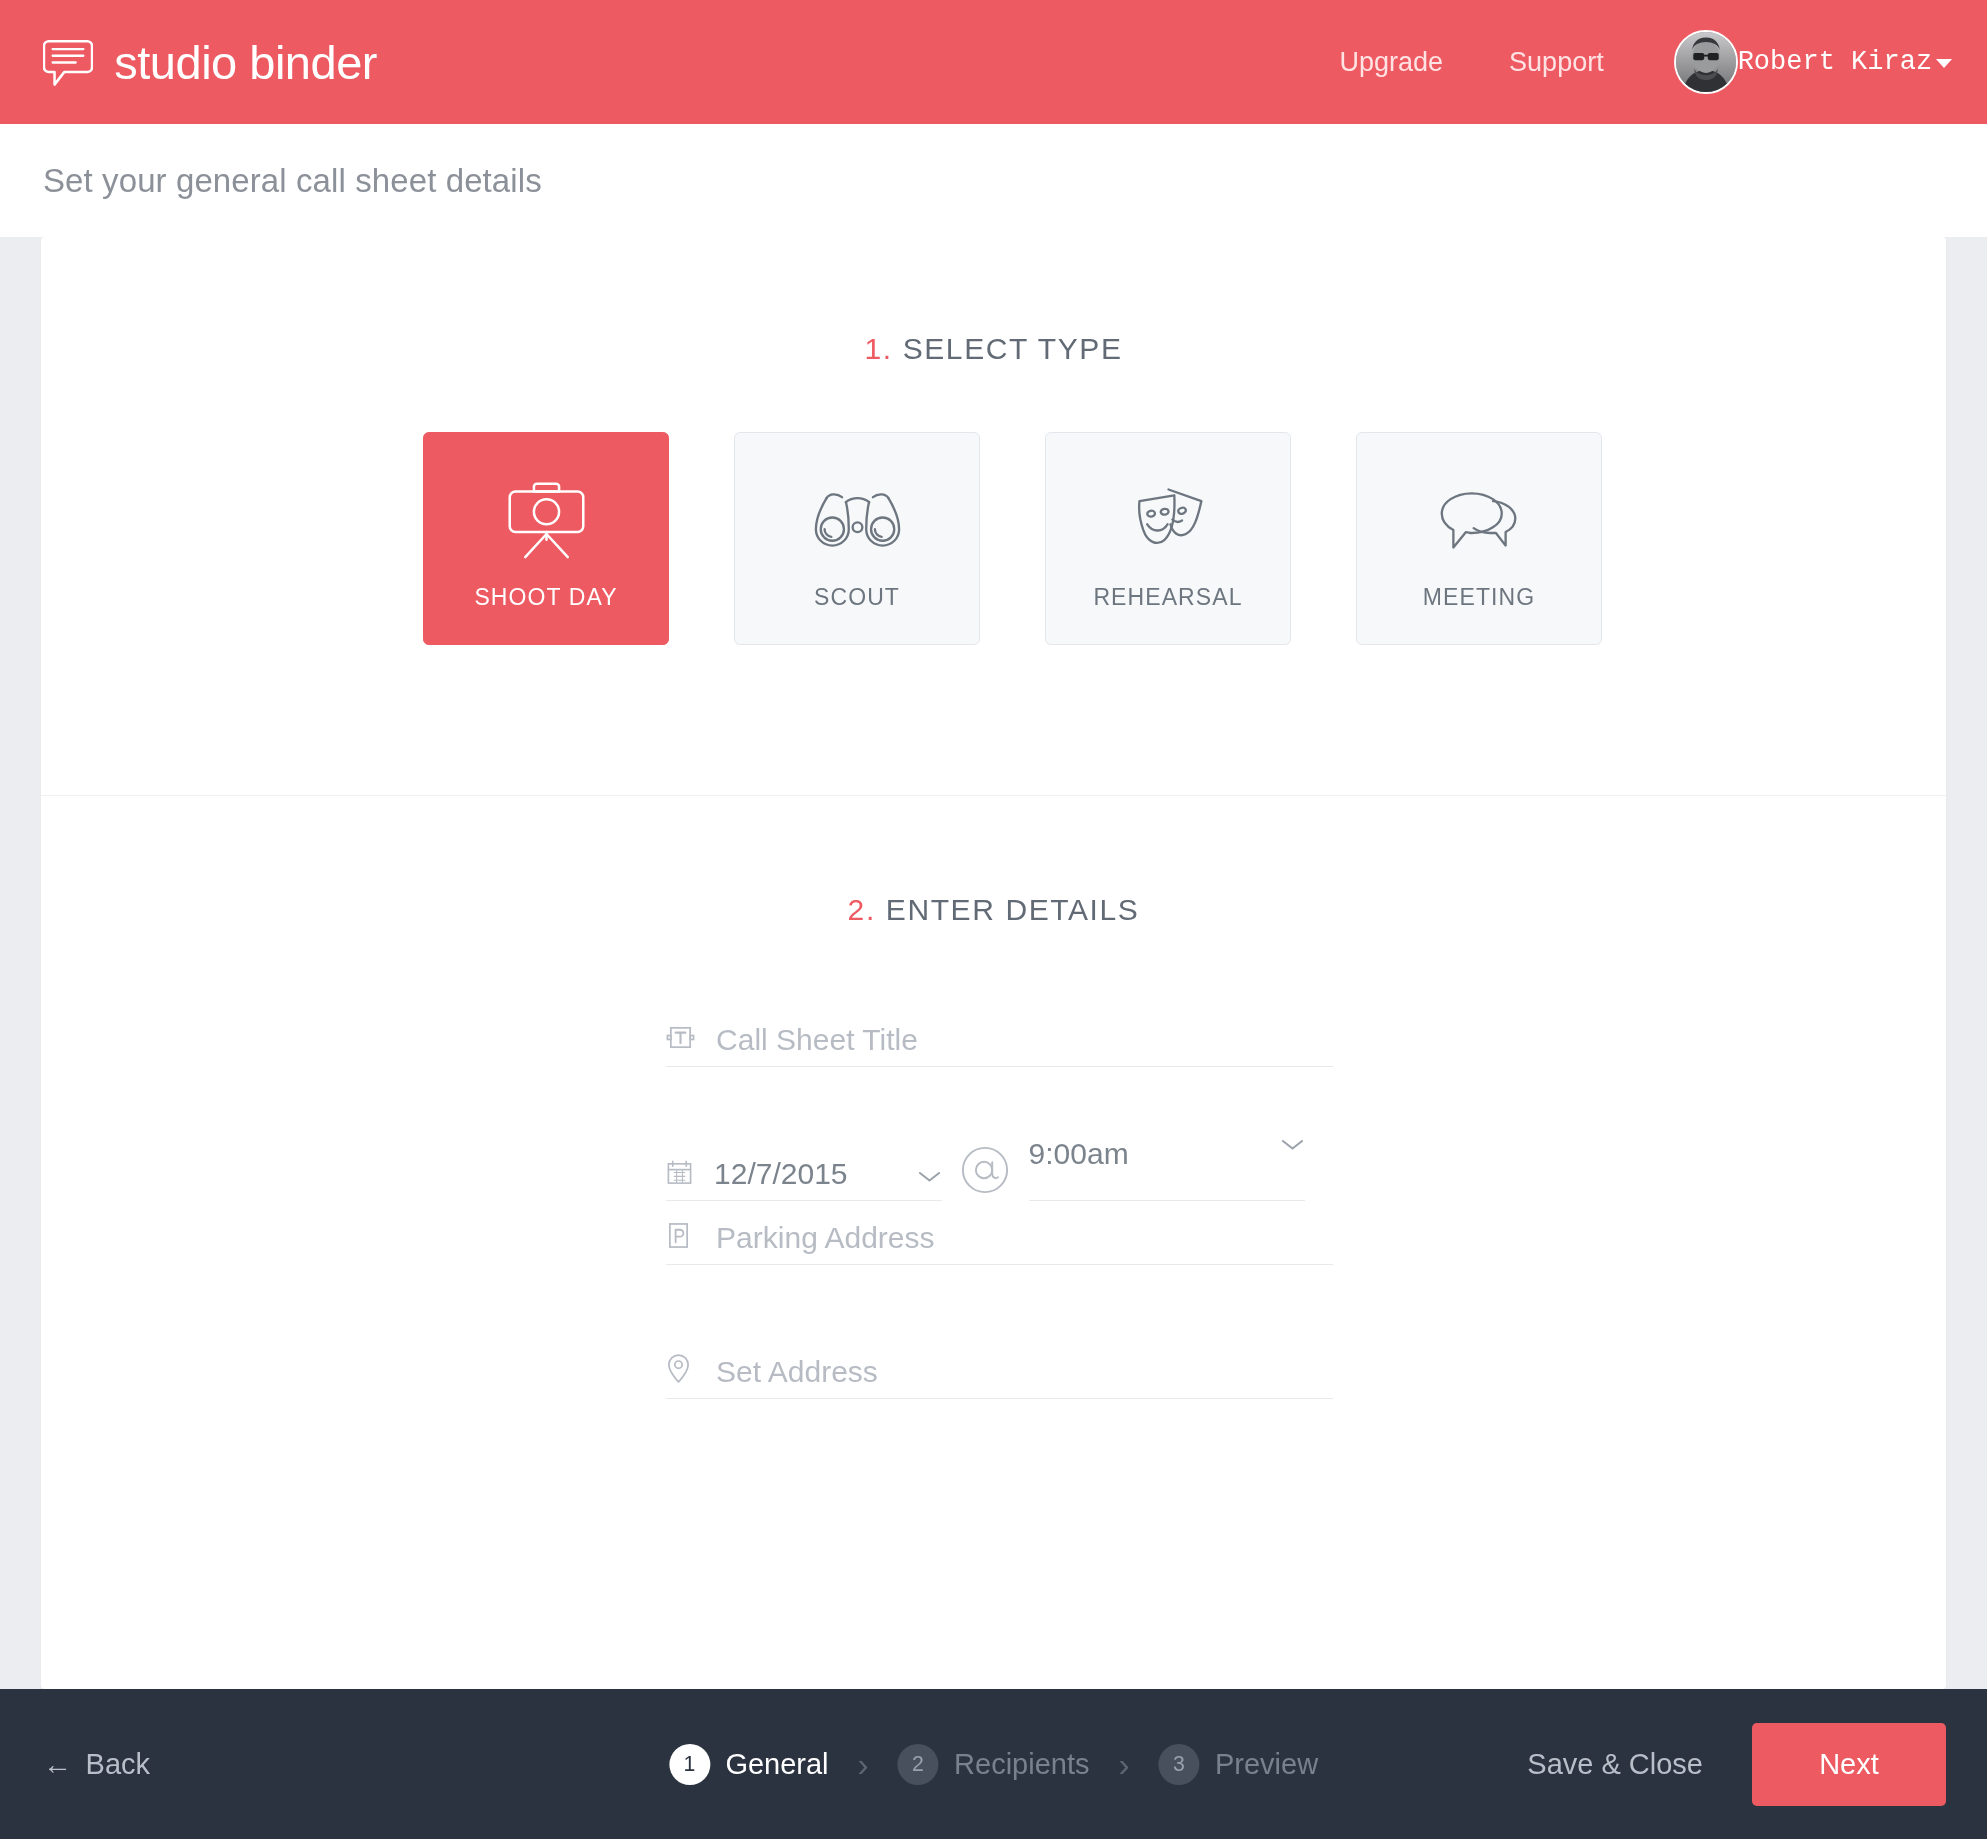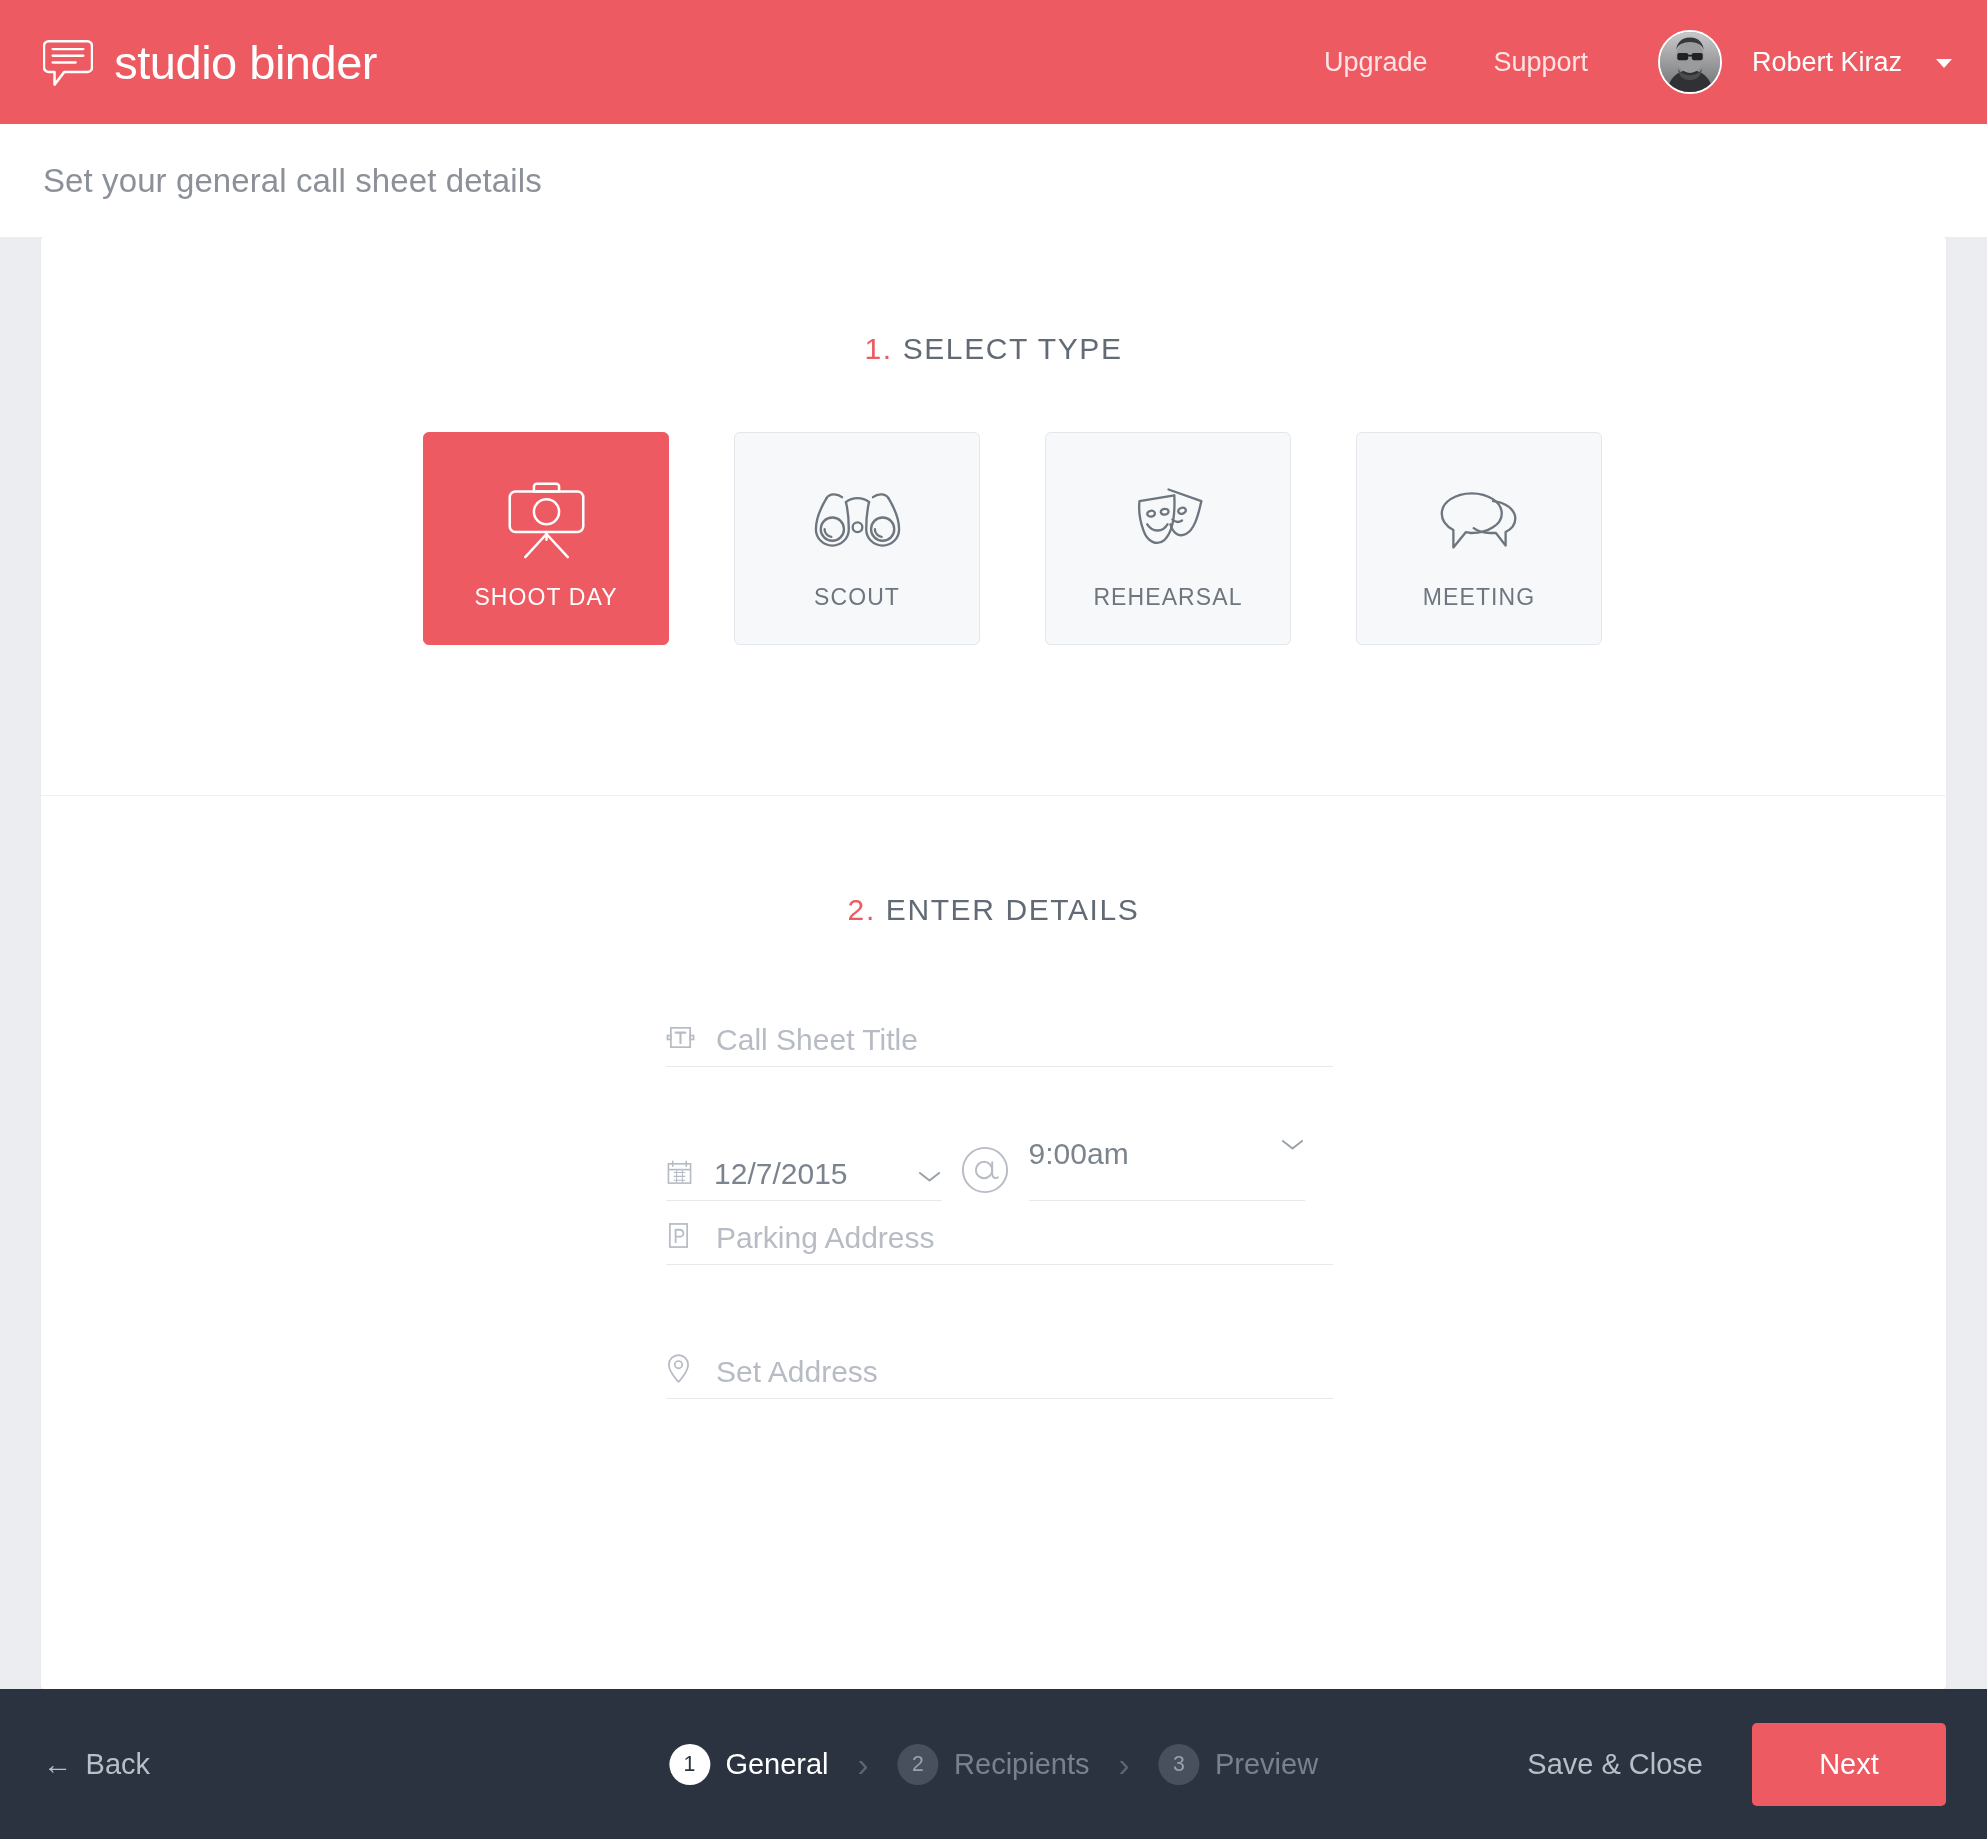--- a/index.html
+++ b/index.html
@@ -52,23 +52,24 @@
     color: #ffe3e4;
     font-size: 27px;
     font-weight: 300;
     padding: 0 33px;
     cursor: pointer;
     white-space: nowrap;
   }
   .user-block {
     display: flex;
     align-items: center;
-    gap: 30px;
+    gap: 0;
     padding-left: 37px;
     cursor: pointer;
+    font-family: Liberation Mono, monospace;
   }
   .avatar {
     width: 64px; height: 64px;
     border-radius: 50%;
     border: 2.9px solid #ffffff;
     overflow: hidden;
     background: #8e8e90;
     flex: 0 0 auto;
     position: relative;
   }

